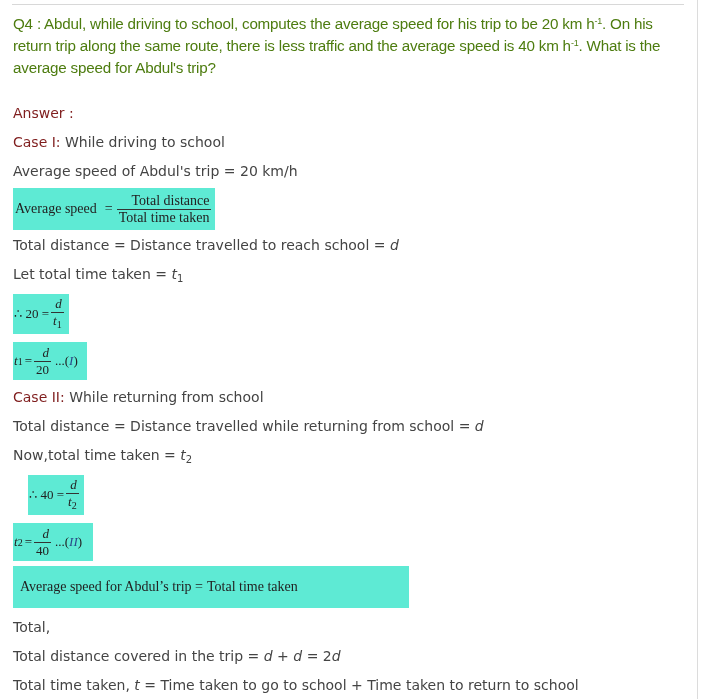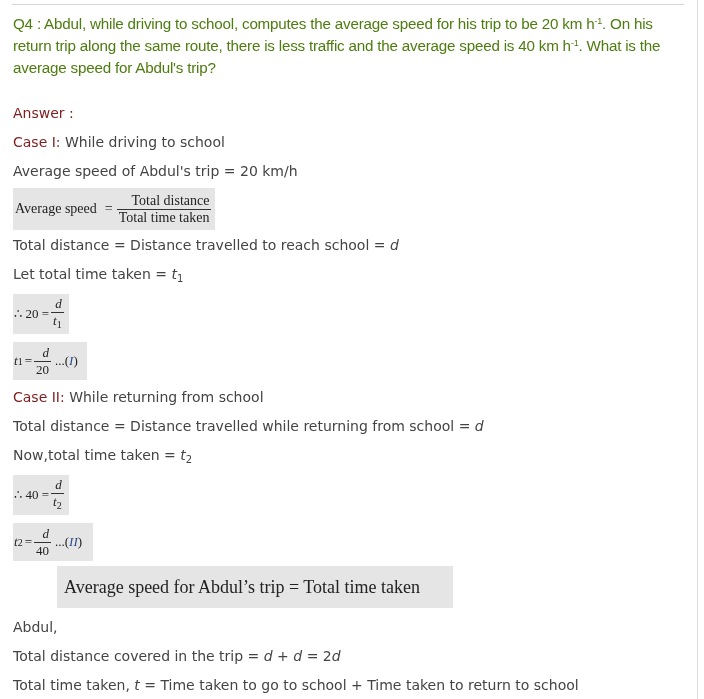--- a/index.html
+++ b/index.html
@@ -9,21 +9,21 @@
            border-right:1px solid #dcdcdc; box-sizing:border-box; }
   .topline { position:absolute; left:12px; top:4px; width:672px; height:1px; background:#d8d8d8; }
   .question { position:absolute; left:13px; top:13px; width:675px;
               font-family:"Liberation Sans", sans-serif; font-size:15.2px; line-height:22px;
               color:#4d7c0f; letter-spacing:-0.2px; }
   .question sup { font-size:9px; vertical-align:top; position:relative; top:-3px; }
   .line { position:absolute; left:13px; font-size:14px; line-height:18px; color:#444; white-space:nowrap; }
   .strong { color:#7f1d1d; }
   .it { font-style:italic; }
   .sub { font-size:10px; vertical-align:-3px; }
-  .math { position:absolute; background:#e5e5e5; font-family:"Liberation Serif", serif; color:#222; }
+  .math { position:absolute; background:#5eead4; font-family:"Liberation Serif", serif; color:#222; }
   .frac { display:inline-block; vertical-align:middle; text-align:right; }
   .frac .num { display:block; padding:0 2px; border-bottom:1px solid #333; line-height:16px; }
   .frac .den { display:block; padding:0 2px; line-height:16px; }
   .mrow { display:flex; align-items:center; height:100%; }
   .tag { color:#2a4a8a; font-style:italic; }
 </style>
 </head>
 <body>
 
 <div class="frame"></div>
@@ -88,21 +88,21 @@
 </div>
 
 <div class="line" style="top:417px;">
   <span>Total distance = Distance travelled while returning from school = </span><span class="it">d</span>
 </div>
 
 <div class="line" style="top:446px;">
   <span>Now,total time taken = </span><span class="it">t</span><span class="sub">2</span>
 </div>
 
-<div class="math" style="left:13px; top:475px; width:56px; height:40px; font-size:13px;font-family:Liberation Serif, serif;">
+<div class="math" style="left:28px; top:475px; width:56px; height:40px; font-size:13px;font-family:Liberation Serif, serif;">
   <div class="mrow" style="padding-left:1px;">
     <span>∴ 40 =</span>
     <span class="frac" style="margin-left:2px;">
         <span class="num it">d</span>
         <span class="den"><span class="it">t</span><span class="sub">2</span></span>
       </span>
   </div>
 </div>
 
 <div class="math" style="left:13px; top:523px; width:80px; height:38px; font-size:13px;">
@@ -111,30 +111,30 @@
       <span class="sub">2</span>
     <span style="margin:0 2px;">=</span>
     <span class="frac">
         <span class="num it">d</span>
         <span class="den">40</span>
       </span>
     <span style="margin-left:4px;"><span>...(</span><span class="tag">II</span><span>)</span></span>
   </div>
 </div>
 
-<div class="math" style="left:13px; top:566px; width:396px; height:42px; font-size:18px;margin-left:44px;">
+<div class="math" style="left:13px; top:566px; width:396px; height:42px; font-size:14px;">
   <div class="mrow" style="padding-left:7px;">
     <span>Average speed for Abdul’s trip =</span>
     <span class="frac" style="margin-left:2px;">
         <span class="den">Total time taken</span>
       </span>
   </div>
 </div>
 
-<div class="line" style="top:618px;">Abdul,</div>
+<div class="line" style="top:618px;">Total,</div>
 
 <div class="line" style="top:647px;">
   <span>Total distance covered in the trip = </span><span class="it">d</span><span> + </span><span class="it">d</span><span> = 2</span><span class="it">d</span>
 </div>
 
 <div class="line" style="top:676px;">
   <span>Total time taken, </span><span class="it">t</span><span> = Time taken to go to school + Time taken to return to school</span>
 </div>
 
 </body></html>

